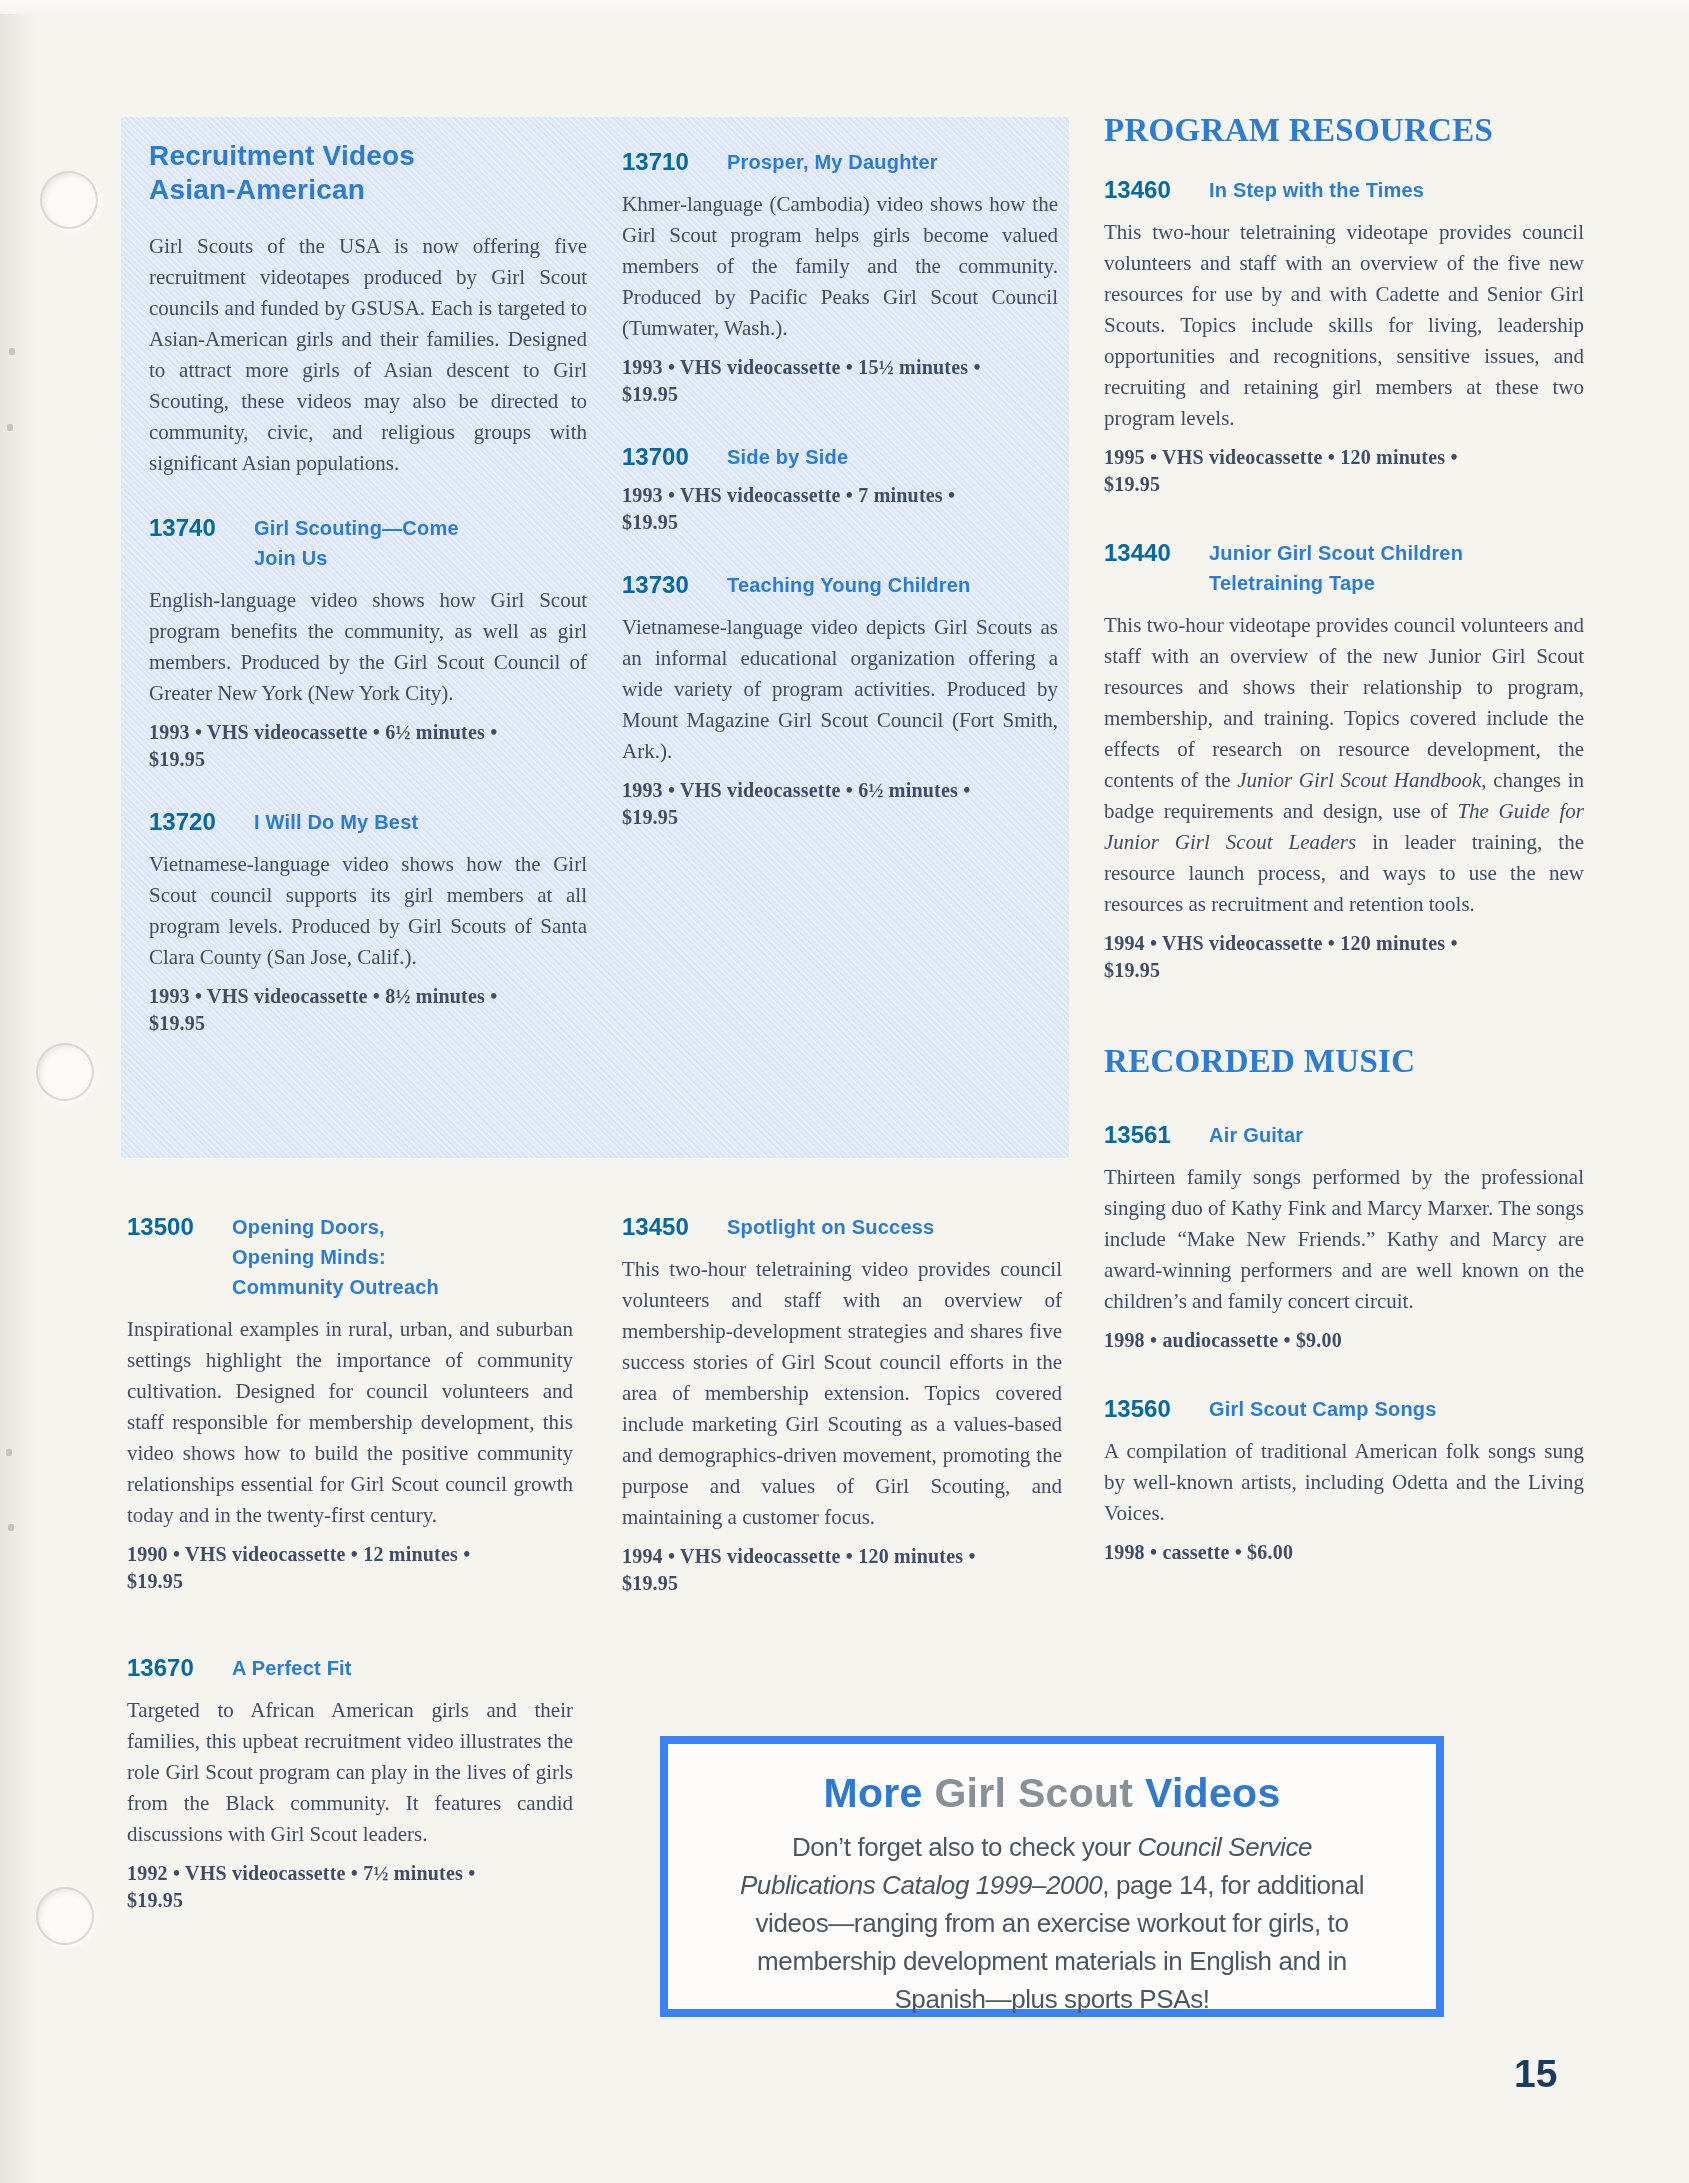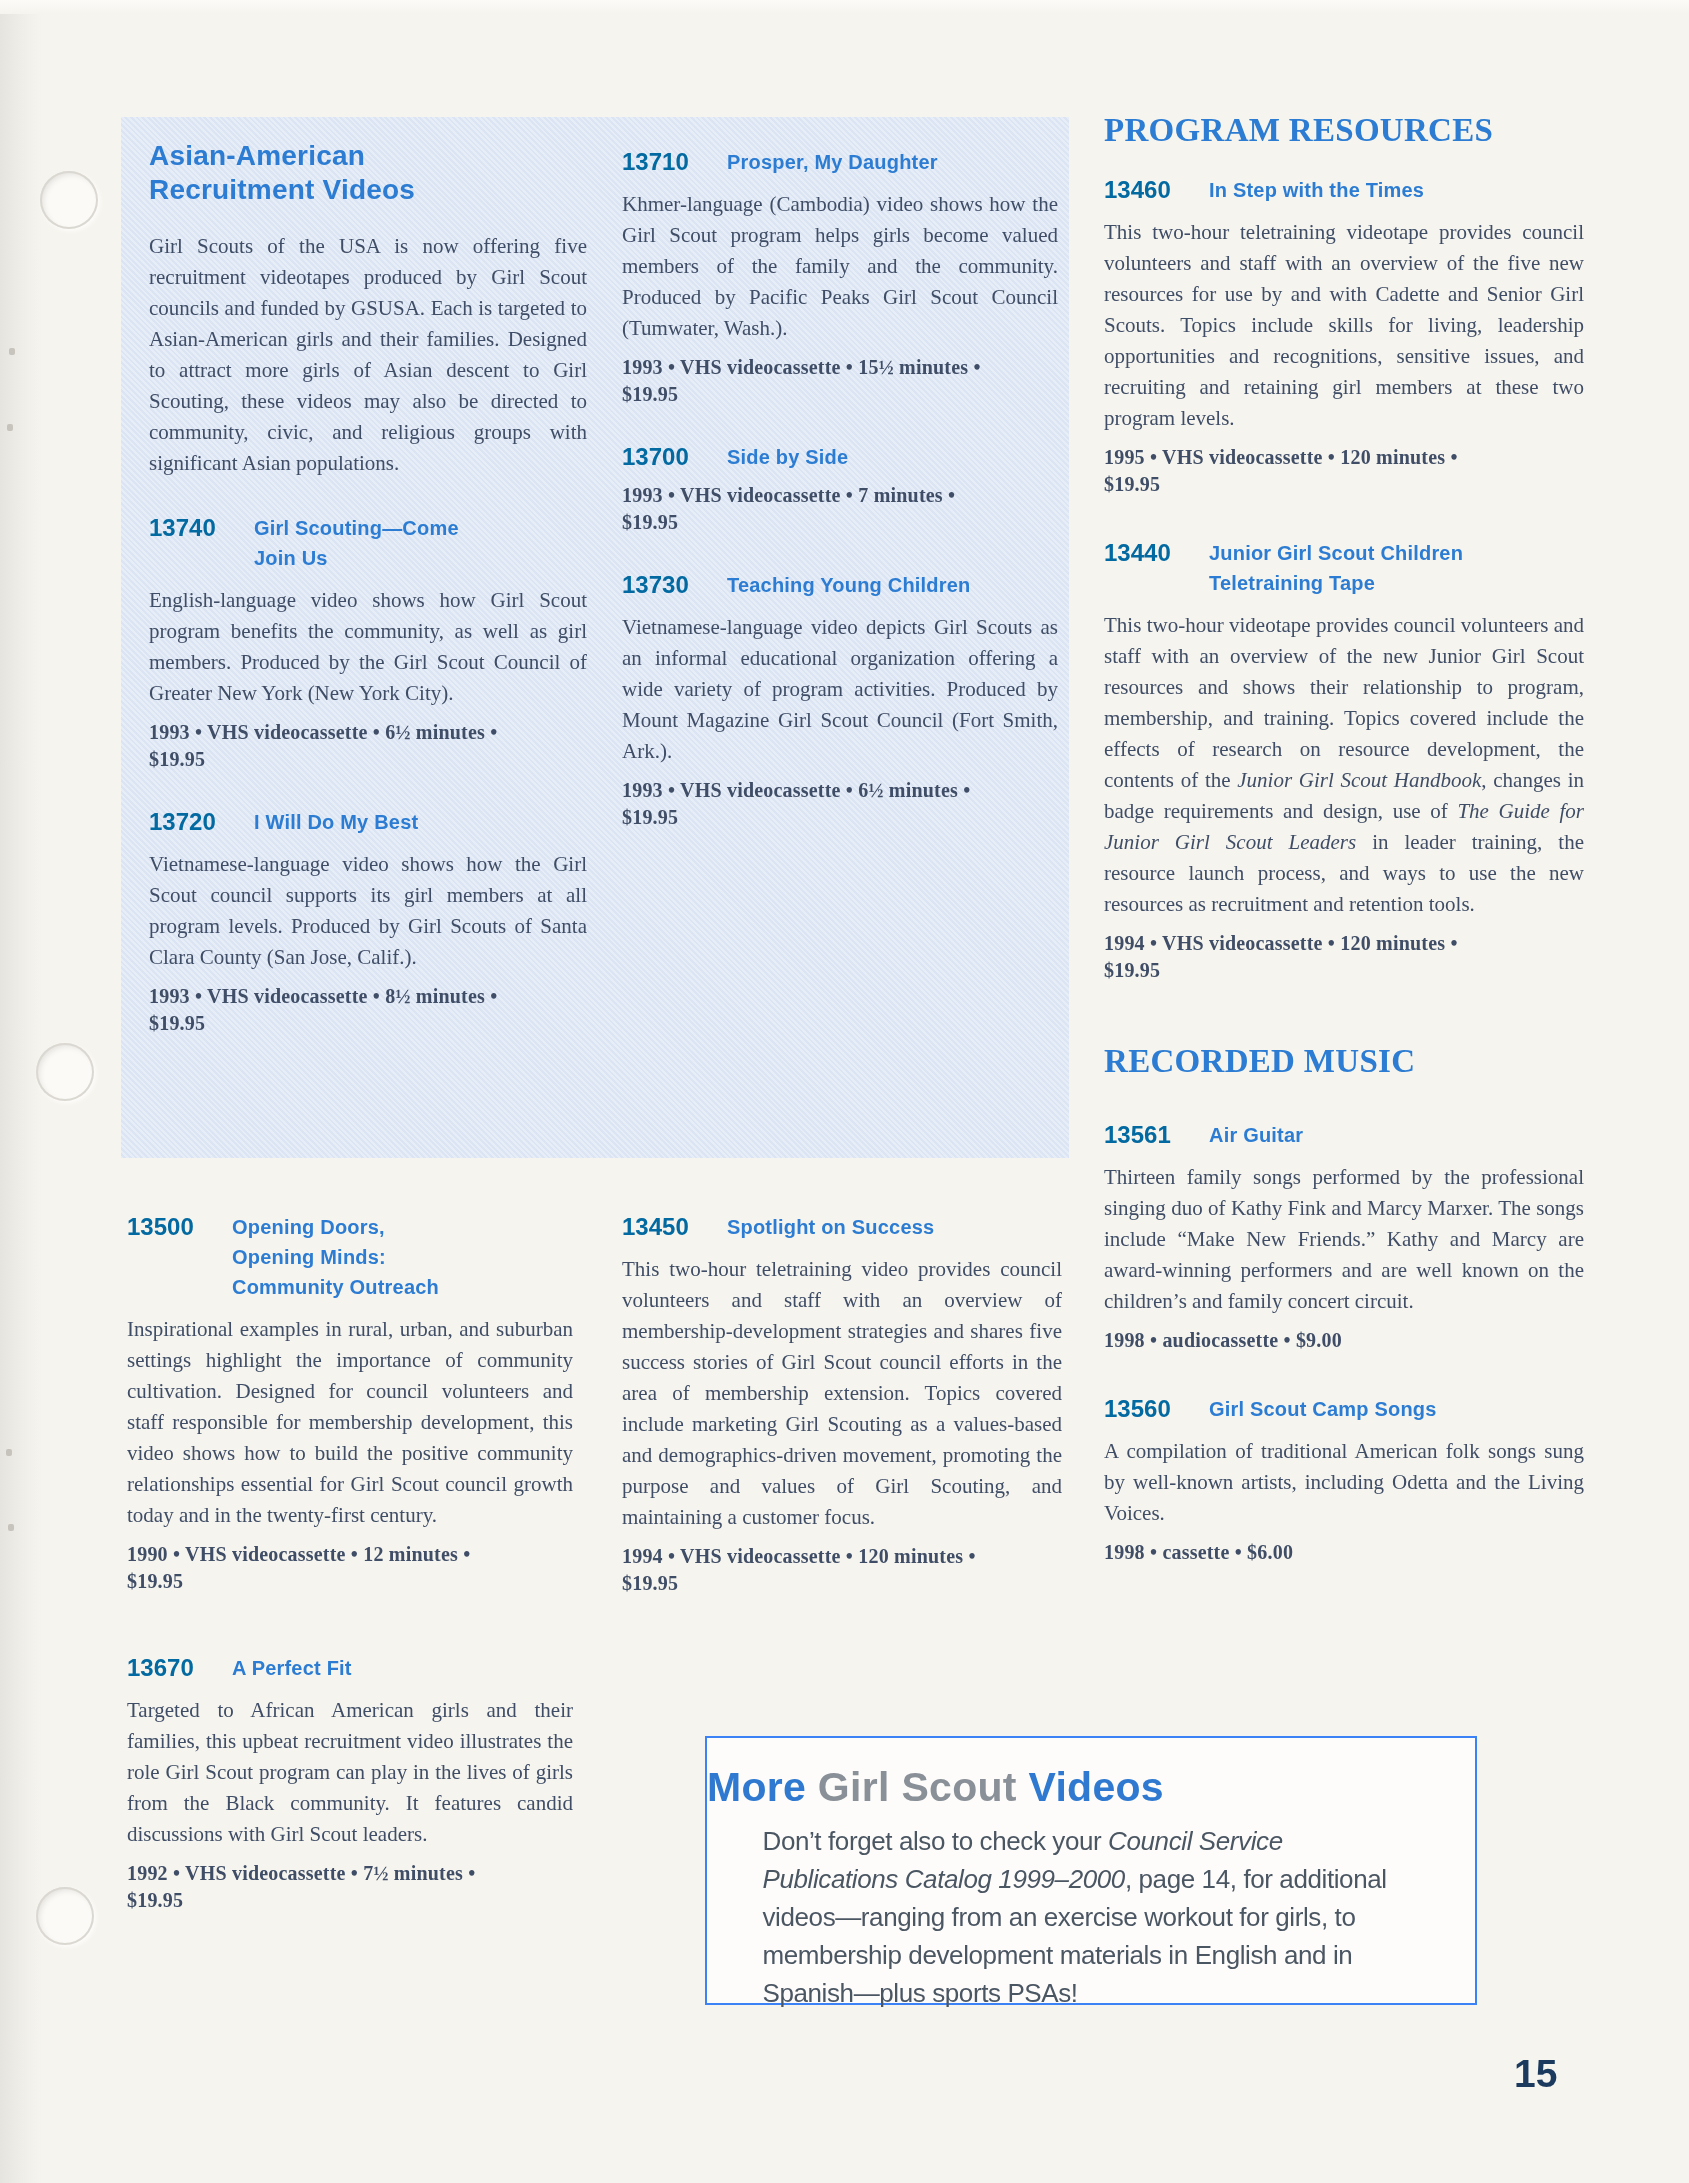--- a/index.html
+++ b/index.html
@@ -77,22 +77,23 @@
     margin:10px 0 0 0;
     font-size:20px;line-height:27px;font-weight:600;letter-spacing:0.2px;
   }
   .dline{display:block;}
 
   
   .low-first{margin-top:22px;}
 
   
   .more-box{
-    position:absolute;left:705px;top:1736px;width:768px;height:265px;
-    background:#fdfcfa;border:2px solid #3b82f6;
+    position:absolute;left:660px;top:1736px;width:768px;height:265px;
+    background:#fdfcfa;border:8px solid #3b82f6;
+    text-align:center;
   }
   .more-title{
     margin:26px auto 0 auto;
     font-family:"Liberation Sans", sans-serif;font-weight:bold;
     font-size:41px;line-height:46px;letter-spacing:0.3px;
   }
   .more-title .blue{color:#2f7ad0;}
   .more-title .gray{color:#8a9097;}
   .more-body{
     margin:12px auto 0 auto;width:657px;
@@ -118,22 +119,22 @@
 
   <div class="speck" style="left:9px;top:348px;width:6px;height:7px;"></div>
   <div class="speck" style="left:7px;top:424px;width:6px;height:7px;"></div>
   <div class="speck" style="left:6px;top:1449px;width:6px;height:7px;"></div>
   <div class="speck" style="left:8px;top:1524px;width:6px;height:7px;"></div>
 
   <div class="blue-panel"></div>
 
   <div class="col col-1-box">
     <h2 class="panel-title">
+      <span class="tline">Recruitment Videos</span>
       <span class="tline">Asian-American</span>
-      <span class="tline">Recruitment Videos</span>
     </h2>
     <p class="ibody" style="margin-top:0;">Girl Scouts of the USA is now offering five recruitment videotapes produced by Girl Scout councils and funded by GSUSA. Each is targeted to Asian-American girls and their families. Designed to attract more girls of Asian descent to Girl Scouting, these videos may also be directed to community, civic, and religious groups with significant Asian populations.</p>
 
     <div class="item">
       <div class="ihead">
         <span class="inum">13740</span>
         <span class="ititle">
           <span class="tline">Girl Scouting—Come</span>
           <span class="tline">Join Us</span>
         </span>

